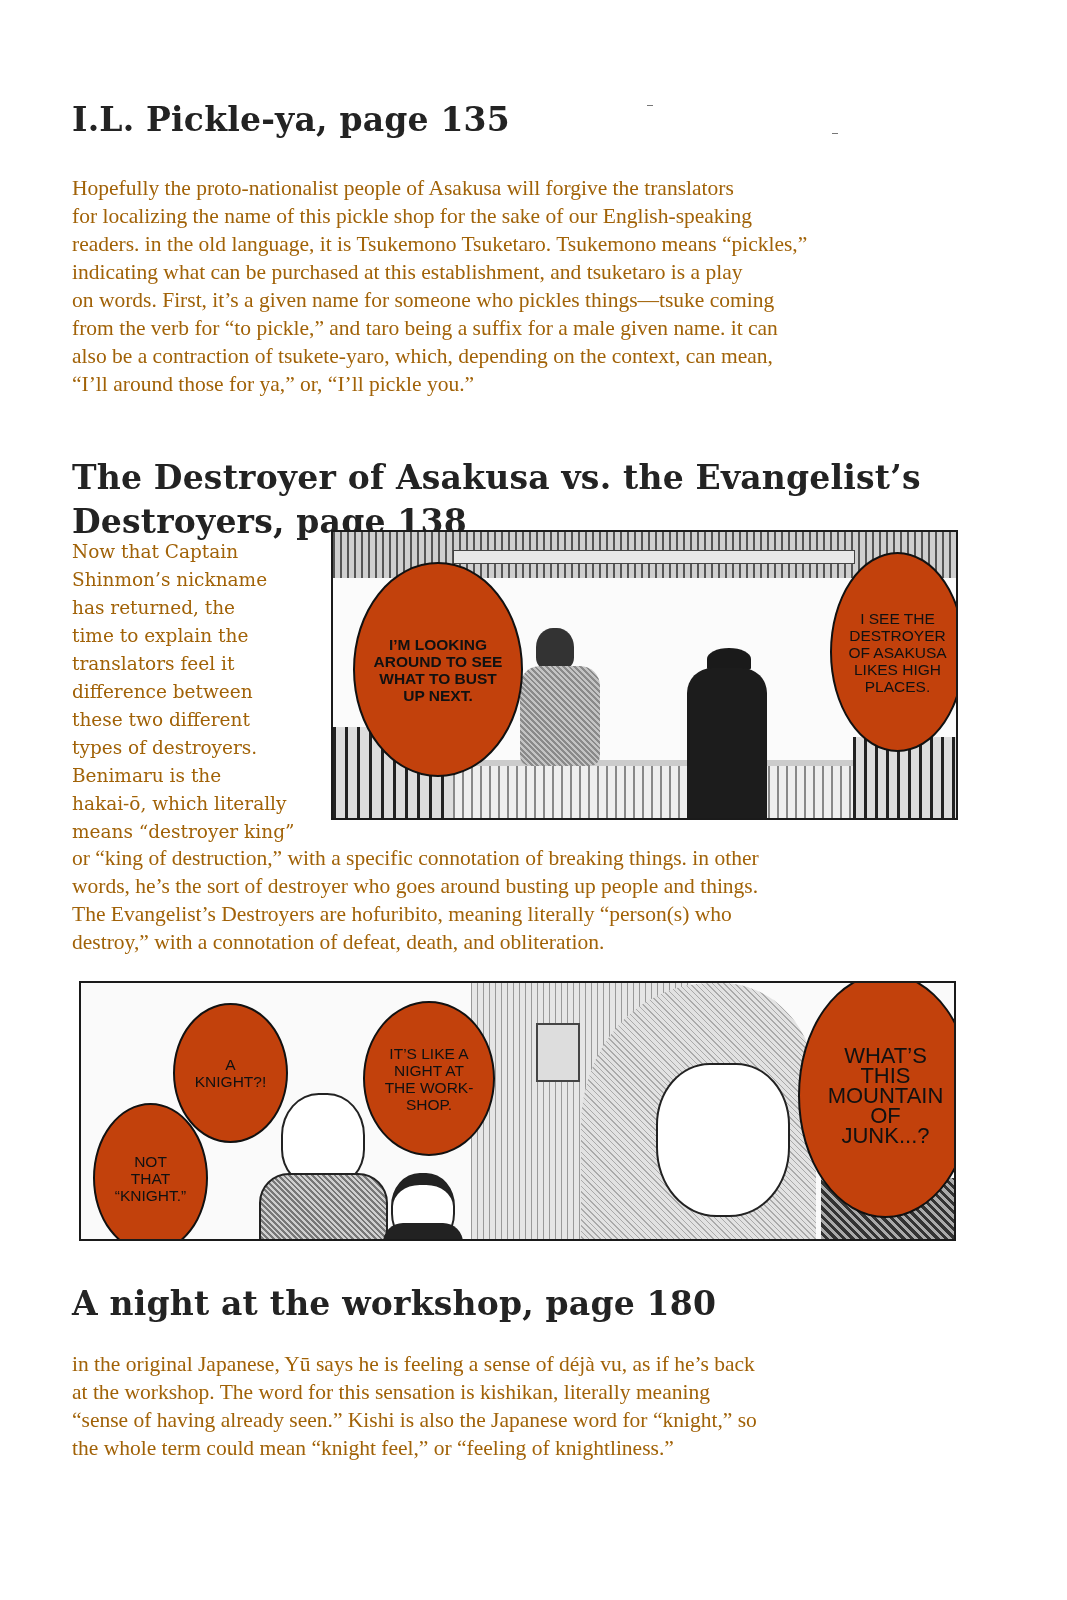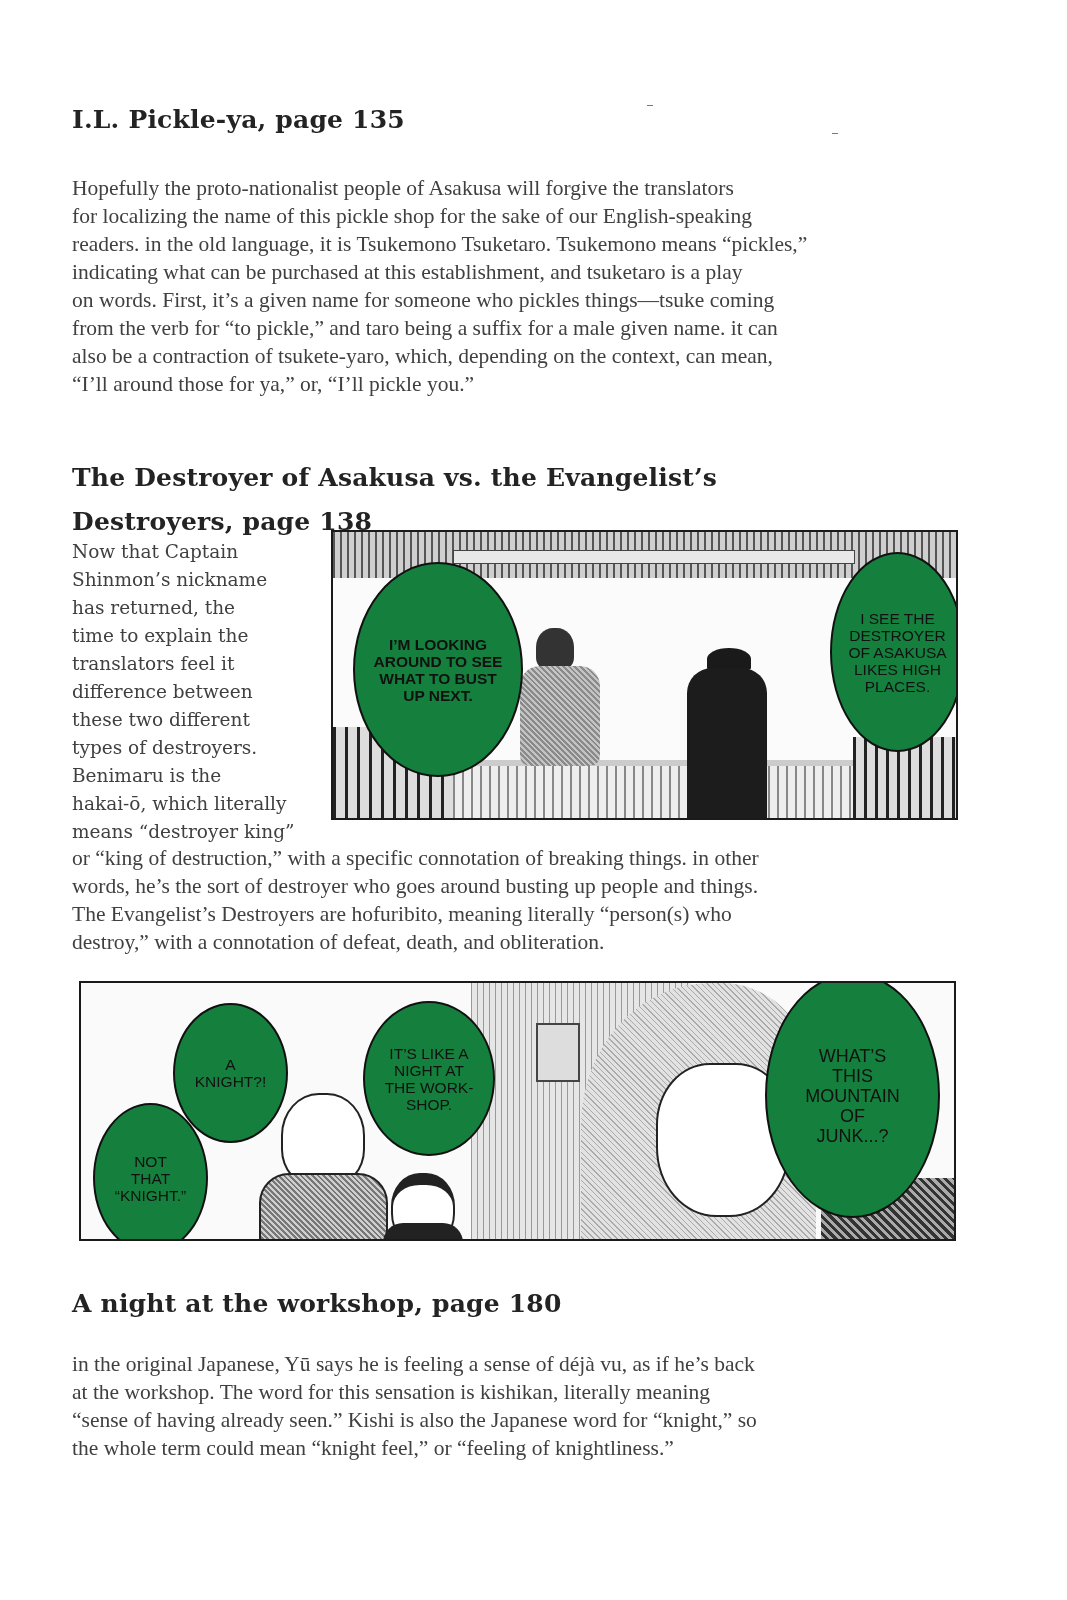--- a/index.html
+++ b/index.html
@@ -1,20 +1,20 @@
 <!DOCTYPE html>
 <html><head>
 <meta charset="utf-8">
 <style>
   html,body{margin:0;padding:0;background:#fff;}
   body{width:1067px;height:1600px;position:relative;overflow:hidden;color:#2a2a2a;}
-  .h{position:absolute;left:72px;font-family:"DejaVu Serif",serif;font-weight:bold;color:#232323;font-size:25px;line-height:44px;letter-spacing:0.2px;}
-  .p{position:absolute;left:72px;font-family:"Liberation Serif",serif;font-size:21.5px;line-height:28px;color:#404040;}
+  .h{position:absolute;left:72px;font-family:"DejaVu Serif",serif;font-weight:bold;color:#232323;font-size:33px;line-height:44px;letter-spacing:0.2px;}
+  .p{position:absolute;left:72px;font-family:"Liberation Serif",serif;font-size:21.5px;line-height:28px;color:#a16207;}
   .panel{position:absolute;border:2.5px solid #1a1a1a;background:#f6f6f6;overflow:hidden;box-sizing:border-box;}
-  .bubble{position:absolute;background:#15803d;border:2px solid #111;border-radius:50%;display:flex;align-items:center;justify-content:center;text-align:center;font-family:"Liberation Sans",sans-serif;font-size:15.5px;line-height:17px;color:#111;white-space:pre-line;box-sizing:border-box;}
+  .bubble{position:absolute;background:#c2410c;border:2px solid #111;border-radius:50%;display:flex;align-items:center;justify-content:center;text-align:center;font-family:"Liberation Sans",sans-serif;font-size:15.5px;line-height:17px;color:#111;white-space:pre-line;box-sizing:border-box;}
   .fig{position:absolute;}
   .speck{position:absolute;width:6px;height:1px;background:#777;}
 </style>
 </head>
 <body>
 
 <div class="speck" style="left:647px;top:105px;"></div>
 <div class="speck" style="left:832px;top:133px;"></div>
 
 <div class="h" style="top:98px;">I.L. Pickle-ya, page 135</div>
@@ -94,21 +94,21 @@
   <div class="fig" style="left:575px;top:80px;width:130px;height:150px;background:#fff;border:2px solid #222;border-radius:40% 40% 45% 45%;"></div>
   <div class="bubble" style="left:92px;top:20px;width:115px;height:140px;">A
 KNIGHT?!</div>
   <div class="bubble" style="left:12px;top:120px;width:115px;height:150px;">NOT
 THAT
 “KNIGHT.”</div>
   <div class="bubble" style="left:282px;top:18px;width:132px;height:155px;">IT’S LIKE A
 NIGHT AT
 THE WORK-
 SHOP.</div>
-  <div class="bubble" style="left:684px;top:-10px;width:175px;height:245px;font-size:18px;line-height:20px;">WHAT’S
+  <div class="bubble" style="left:717px;top:-10px;width:175px;height:245px;font-size:22px;line-height:20px;">WHAT’S
 THIS
 MOUNTAIN
 OF
 JUNK...?</div>
 </div>
 
 <div class="h" style="top:1282px;">A night at the workshop, page 180</div>
 <div class="p" style="top:1350px;">
   <div>in the original Japanese, Yū says he is feeling a sense of déjà vu, as if he’s back</div>
   <div>at the workshop. The word for this sensation is kishikan, literally meaning</div>

